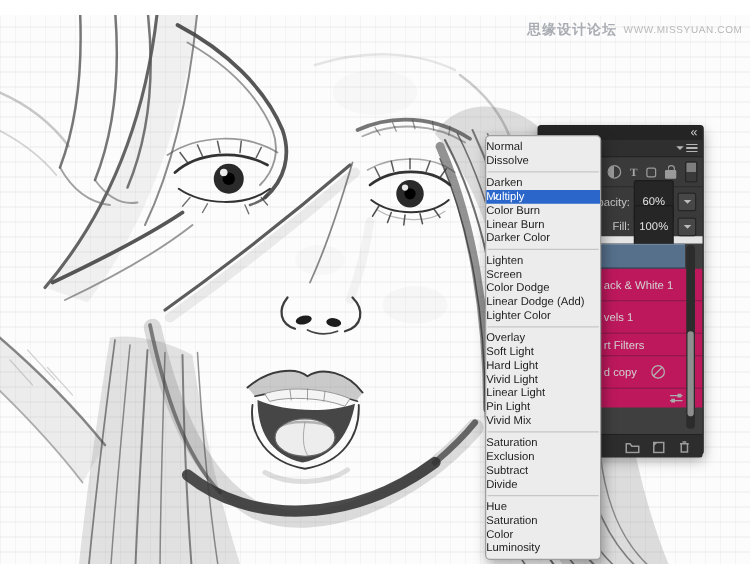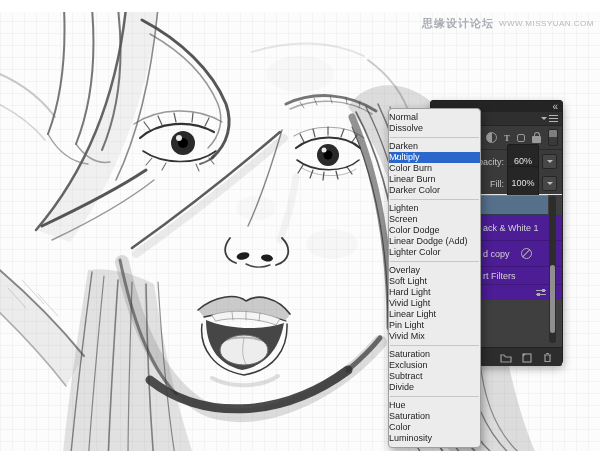--- a/index.html
+++ b/index.html
@@ -38,30 +38,30 @@
     background:linear-gradient(90deg,#9a9a9a 0 50%,transparent 50%);}
   .ico-type{color:#a8a8a8;font-weight:bold;font-size:9px;font-family:"Liberation Serif",serif;}
   .ico-shape{width:8px;height:8px;border:1.5px solid #9a9a9a;border-radius:2px;box-sizing:border-box;}
   .ico-lock{position:relative;width:9px;height:7px;background:#9a9a9a;border-radius:1px;margin-top:4px;}
   .ico-lock:before{content:"";position:absolute;left:1.5px;top:-4px;width:6px;height:5px;
     border:1.5px solid #9a9a9a;border-bottom:none;border-radius:3px 3px 0 0;box-sizing:border-box;}
   .filter-toggle{width:8px;height:15px;border-radius:2px;border:1px solid #262626;
     background:linear-gradient(#7e7e7e 0 50%,#3a3a3a 50%);}
   .p-row{height:23px;display:flex;justify-content:flex-end;align-items:center;gap:3px;
     padding:0 5px;background:#3a3a3a;box-sizing:border-box;}
-  .p-row.fill{height:22px;border-bottom:1px solid #e5e5e5;}
+  .p-row.fill{height:22px;border-bottom:6px solid #e5e5e5;}
   .p-label{color:#c6c6c6;}
   .p-val{min-width:26px;height:13px;background:#262626;border:1px solid #1c1c1c;border-radius:2px;
     color:#e2e2e2;text-align:center;line-height:13px;padding:10px 2px;}
   .p-drop{width:13px;height:13px;background:#474747;border:1px solid #262626;border-radius:2px;
     display:flex;align-items:center;justify-content:center;}
   .p-drop:after{content:"";width:0;height:0;border-left:3px solid transparent;border-right:3px solid transparent;border-top:3px solid #bdbdbd;}
   .p-list{position:relative;height:152px;background:#3f3f3f;overflow:hidden;}
   .lrow{position:relative;display:flex;align-items:center;box-sizing:border-box;
-    padding-left:52px;color:#d4d4d4;background:#4c1d95;border-bottom:1px solid rgba(0,0,0,.18);}
+    padding-left:52px;color:#d4d4d4;background:#be185d;border-bottom:1px solid rgba(0,0,0,.18);}
   .lrow.selected{height:20px;background:#56708c;border-top:1px solid #70879f;margin-right:14px;border-bottom:1px solid #2e3c4c;}
   .lrow.layer{height:26px;}
   .lrow.filters-header{height:18px;}
   .lrow.filter{height:15px;border-bottom:none;}
   .badge{position:absolute;right:30px;width:9px;height:9px;border:1px solid #b2b2b2;border-radius:50%;}
   .badge:after{content:"";position:absolute;left:-1px;top:4px;width:10px;height:1px;background:#b2b2b2;transform:rotate(-45deg);}
   .sliders{position:absolute;right:16px;width:10px;height:8px;
     background:linear-gradient(#ababab,#ababab) 0 1.5px/10px 1px no-repeat,
                linear-gradient(#ababab,#ababab) 0 5.5px/10px 1px no-repeat;}
   .sliders:before{content:"";position:absolute;left:6px;top:0;width:3px;height:3px;background:#ababab;}
@@ -226,25 +226,28 @@
       <span class="p-drop"></span>
     </div>
     <div class="p-list">
       <div class="lrow selected">
           <span></span>
         </div>
         <div class="lrow layer">
           <span>ack &amp; White 1</span>
         </div>
         <div class="lrow layer">
+          <span>vels 1</span>
+        </div>
+        <div class="lrow filters-header">
+          <span>rt Filters</span>
+        </div>
+        <div class="lrow layer">
           <span>d copy</span>
           <span class="badge"></span>
-        </div>
-        <div class="lrow filters-header">
-          <span>rt Filters</span>
         </div>
         <div class="lrow filter">
           <span></span>
           <span class="sliders"></span>
         </div>
         <div class="scrollbar">
         <div class="thumb"></div>
       </div>
     </div>
     <div class="p-bottom">

